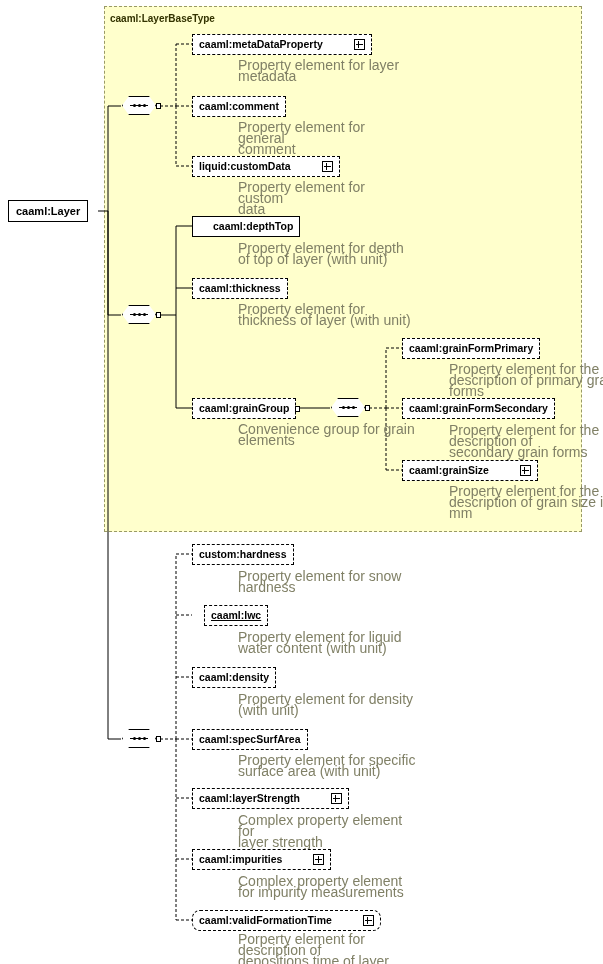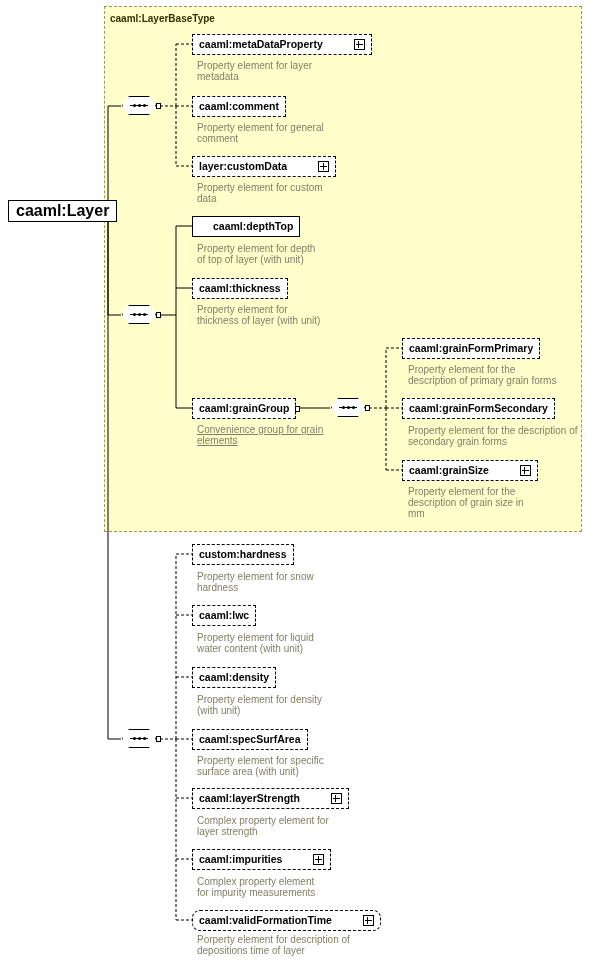--- a/index.html
+++ b/index.html
@@ -62,24 +62,25 @@
   }
   
   .ebox .nub{
     position:absolute;right:-5px;top:50%;margin-top:-3px;
     width:5px;height:6px;border:1px solid #000;background:#fff;box-sizing:border-box;
   }
 
   
   .desc{
     position:absolute;
-    font-size:10px;
+    font-size:14px;
     color:#808066;
     line-height:11px;
     white-space:pre-line;
+    margin-left:41px;
   }
 
   
   .seq{
     position:absolute;
     width:34px;height:19px;
   }
   .seq .hex{
     position:absolute;left:0;top:0;width:34px;height:19px;
     background:#ffffff;
@@ -101,21 +102,21 @@
   }
 
   
   .rootbox{
     position:absolute;
     border:1px solid #000;
     background:#fff;
     height:22px;
     display:flex;align-items:center;
     padding:0 7px;
-    font-size:16px;font-weight:bold;
+    font-size:11px;font-weight:bold;
     white-space:nowrap;
     box-sizing:border-box;
   }
 </style>
 </head>
 <body>
 
 <div class="canvas">
 
   <div class="group-panel" style="left:104px;top:6px;width:478px;height:526px;"></div>
@@ -219,21 +220,21 @@
   <div class="desc" style="left:197px;top:60px;width:175px;">Property element for layer
 metadata</div>
 
   <div class="ebox optional" style="left:192px;top:96px;">
     <span class="lbl">caaml:comment</span>
   </div>
   <div class="desc" style="left:197px;top:122px;width:175px;">Property element for general
 comment</div>
 
   <div class="ebox optional" style="left:192px;top:156px;">
-    <span class="lbl">layer:customData</span>
+    <span class="lbl">liquid:customData</span>
     <span class="plus"></span>
   </div>
   <div class="desc" style="left:197px;top:182px;width:175px;">Property element for custom
 data</div>
 
   <div class="ebox" style="left:192px;top:216px;padding-left:20px;">
     <span class="lbl">caaml:depthTop</span>
   </div>
   <div class="desc" style="left:197px;top:243px;width:180px;">Property element for depth
 of top of layer (with unit)</div>
@@ -241,21 +242,21 @@
   <div class="ebox optional" style="left:192px;top:278px;">
     <span class="lbl">caaml:thickness</span>
   </div>
   <div class="desc" style="left:197px;top:304px;width:180px;">Property element for
 thickness of layer (with unit)</div>
 
   <div class="ebox optional" style="left:192px;top:398px;">
     <span class="lbl">caaml:grainGroup</span>
     <span class="nub"></span>
   </div>
-  <div class="desc" style="left:197px;top:424px;width:180px;text-decoration:underline;">Convenience group for grain
+  <div class="desc" style="left:197px;top:424px;width:180px;">Convenience group for grain
 elements</div>
 
   <div class="ebox optional" style="left:402px;top:338px;">
     <span class="lbl">caaml:grainFormPrimary</span>
   </div>
   <div class="desc" style="left:408px;top:364px;width:175px;">Property element for the
 description of primary grain forms</div>
 
   <div class="ebox optional" style="left:402px;top:398px;">
     <span class="lbl">caaml:grainFormSecondary</span>
@@ -270,21 +271,21 @@
   <div class="desc" style="left:408px;top:486px;width:175px;">Property element for the
 description of grain size in
 mm</div>
 
   <div class="ebox optional" style="left:192px;top:544px;">
     <span class="lbl">custom:hardness</span>
   </div>
   <div class="desc" style="left:197px;top:571px;width:180px;">Property element for snow
 hardness</div>
 
-  <div class="ebox optional" style="left:192px;top:605px;">
+  <div class="ebox optional" style="left:204px;top:605px;text-decoration:underline;">
     <span class="lbl">caaml:lwc</span>
   </div>
   <div class="desc" style="left:197px;top:632px;width:180px;">Property element for liquid
 water content (with unit)</div>
 
   <div class="ebox optional" style="left:192px;top:667px;">
     <span class="lbl">caaml:density</span>
   </div>
   <div class="desc" style="left:197px;top:694px;width:180px;">Property element for density
 (with unit)</div>

